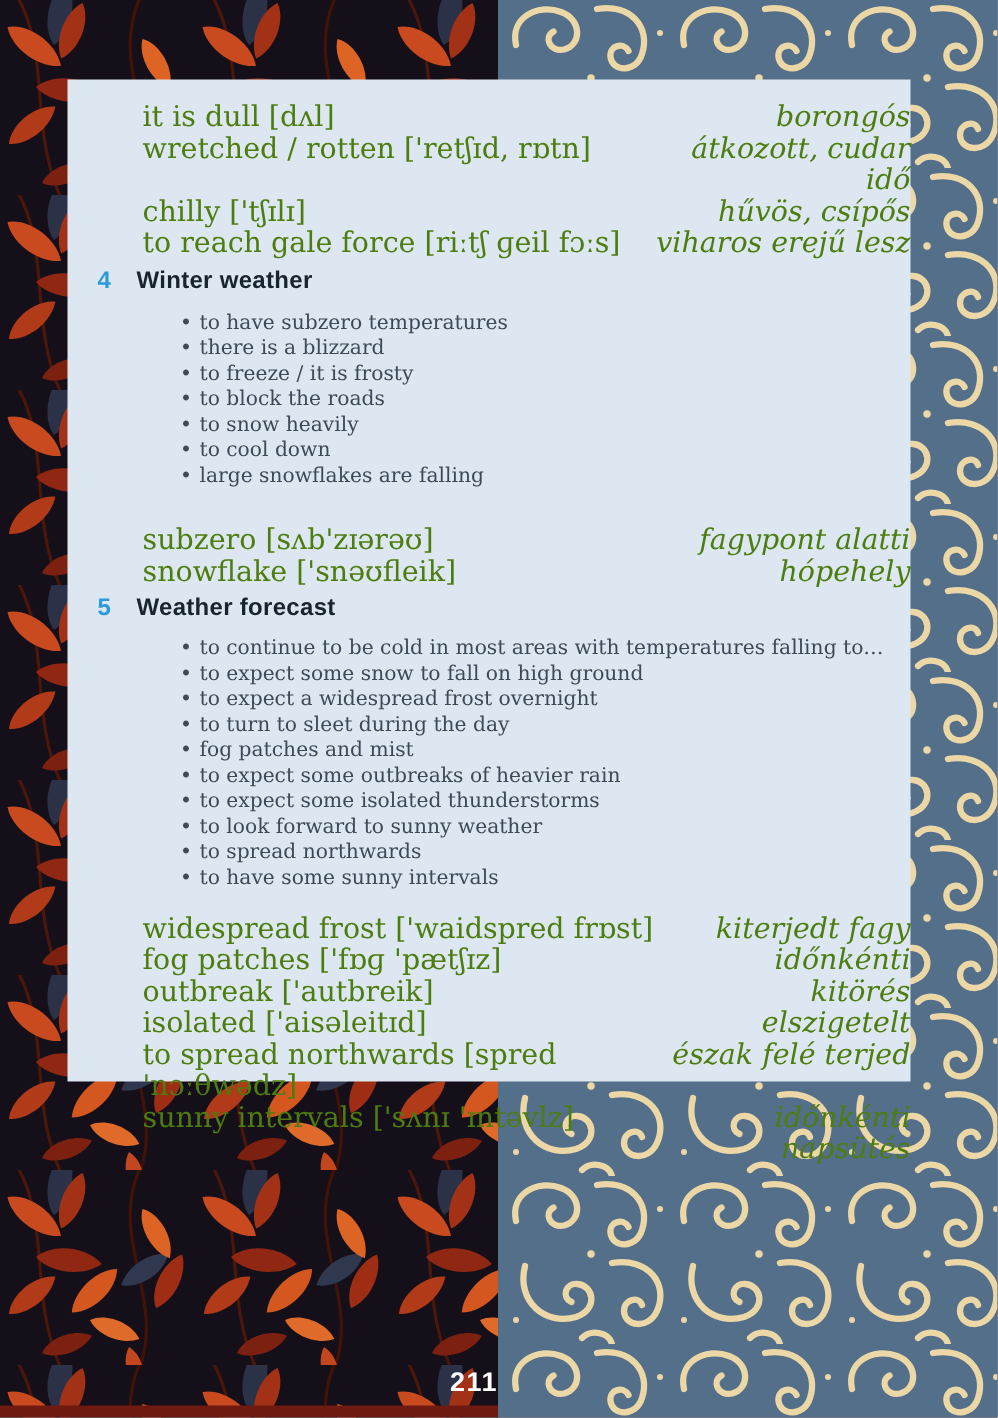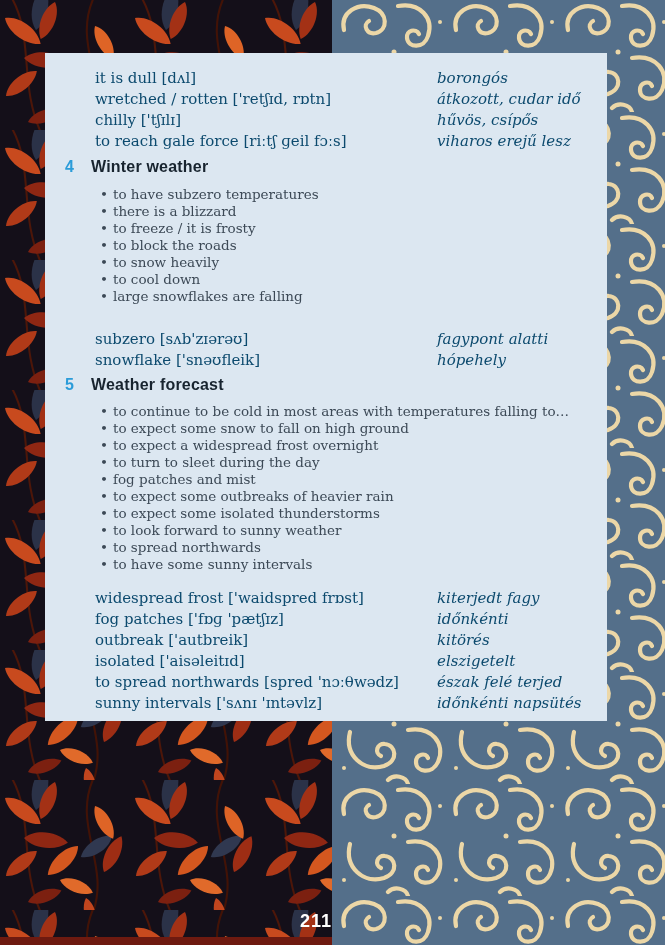--- a/index.html
+++ b/index.html
@@ -18,40 +18,40 @@
     width: 562px; height: 668px;
     background: #dce7f1;
     box-sizing: border-box;
     padding-top: 15px;
   }
 
   .vocab-row {
     display: grid;
     grid-template-columns: 342px auto;
     padding-left: 50px;
-    font-size: 15px;
+    font-size: 19px;
     line-height: 21px;
-    color: #0c4a6e;
+    color: #4d7c0f;
   }
   .term { font-family: "DejaVu Serif", serif; }
-  .translation { font-style: italic; font-family: "DejaVu Serif", serif; }
+  .translation { font-style: italic; font-family: "DejaVu Serif", serif; text-align: right; }
 
   .section-heading {
     display: flex;
     margin: 5px 0 0 20px;
     font-family: "Liberation Sans", sans-serif;
     font-weight: bold;
     font-size: 16px;
     letter-spacing: 0.2px;
     line-height: 20px;
     color: #18242f;
   }
   .section-number { color: #2b9cd9; width: 26px; flex: 0 0 26px; }
 
-  .bullet-list { margin: 9px 0 0 68px; }
+  .bullet-list { margin: 9px 0 0 88px; }
   .bullet-item {
     position: relative;
     font-size: 13.5px;
     line-height: 17px;
     color: #3c4956;
   }
   .bullet-item::before {
     content: "\2022";
     position: absolute;
     left: -13px;

